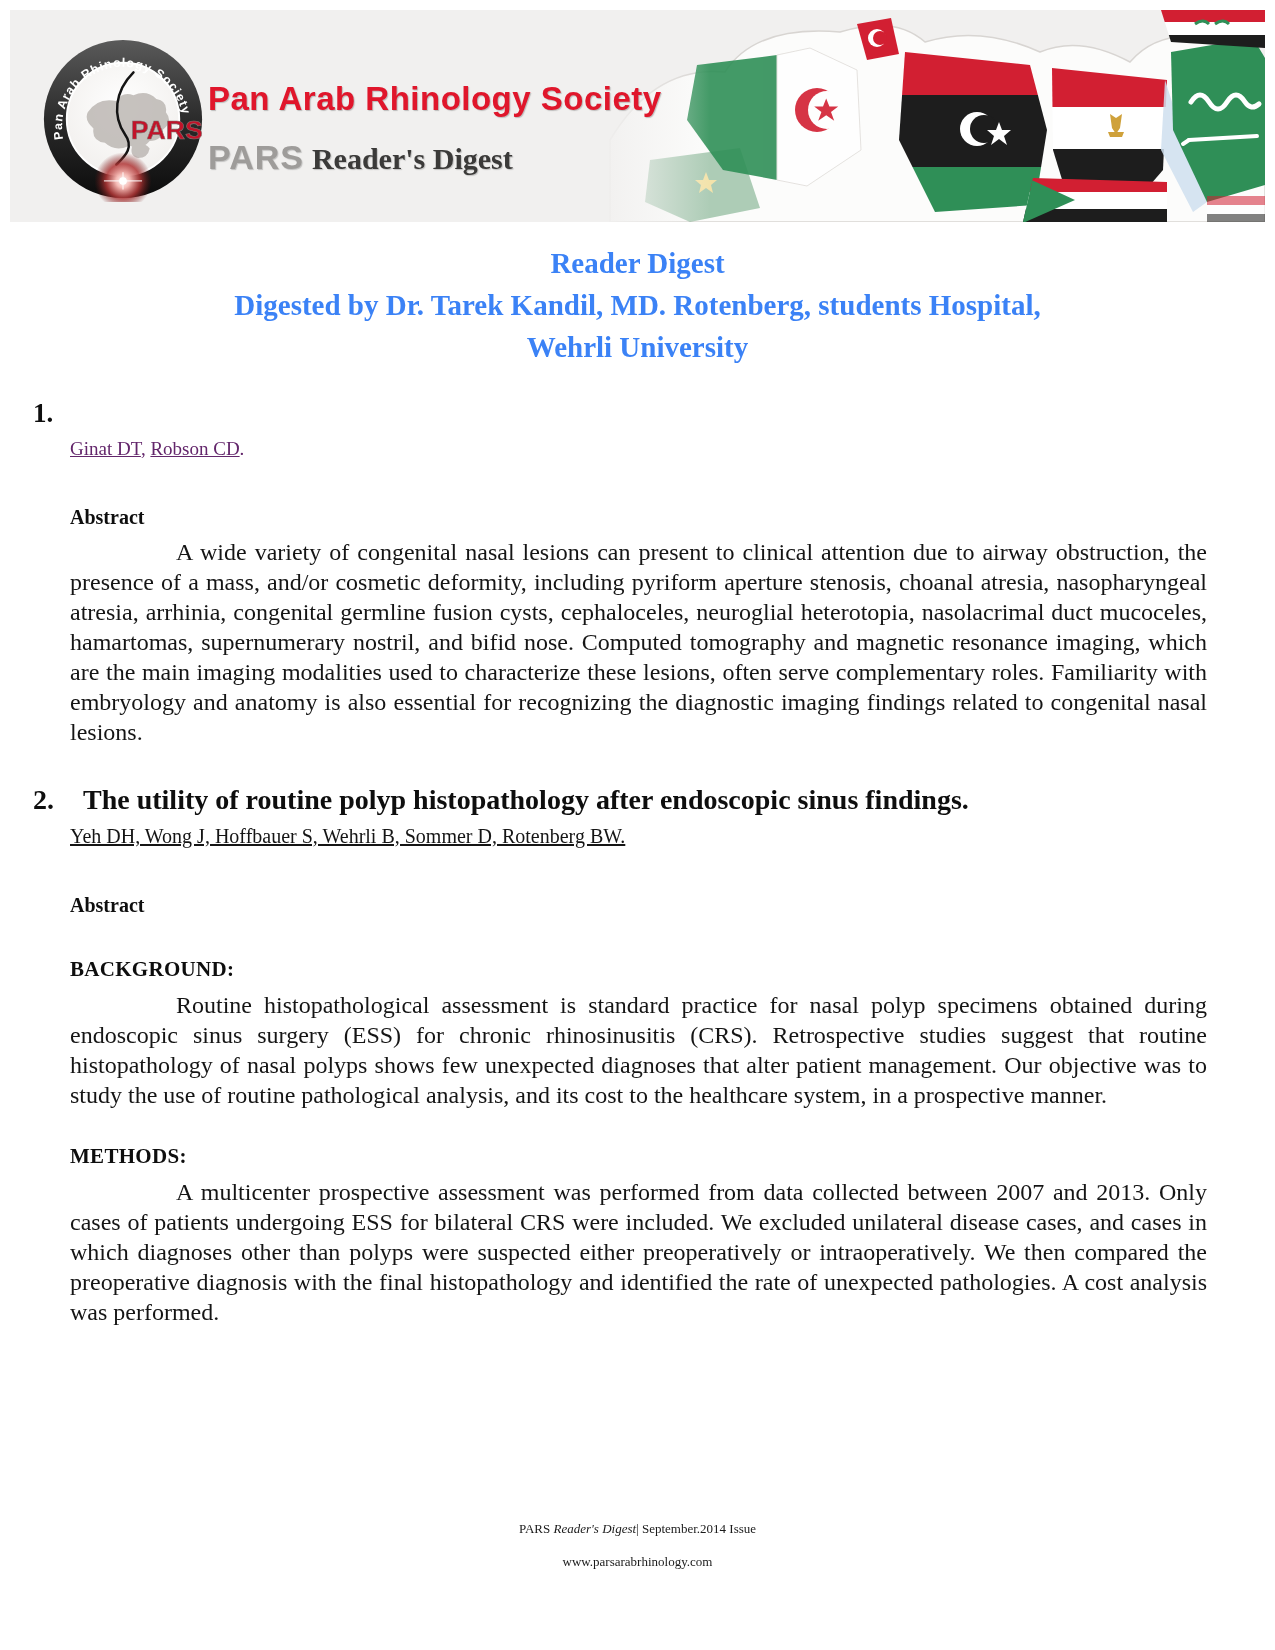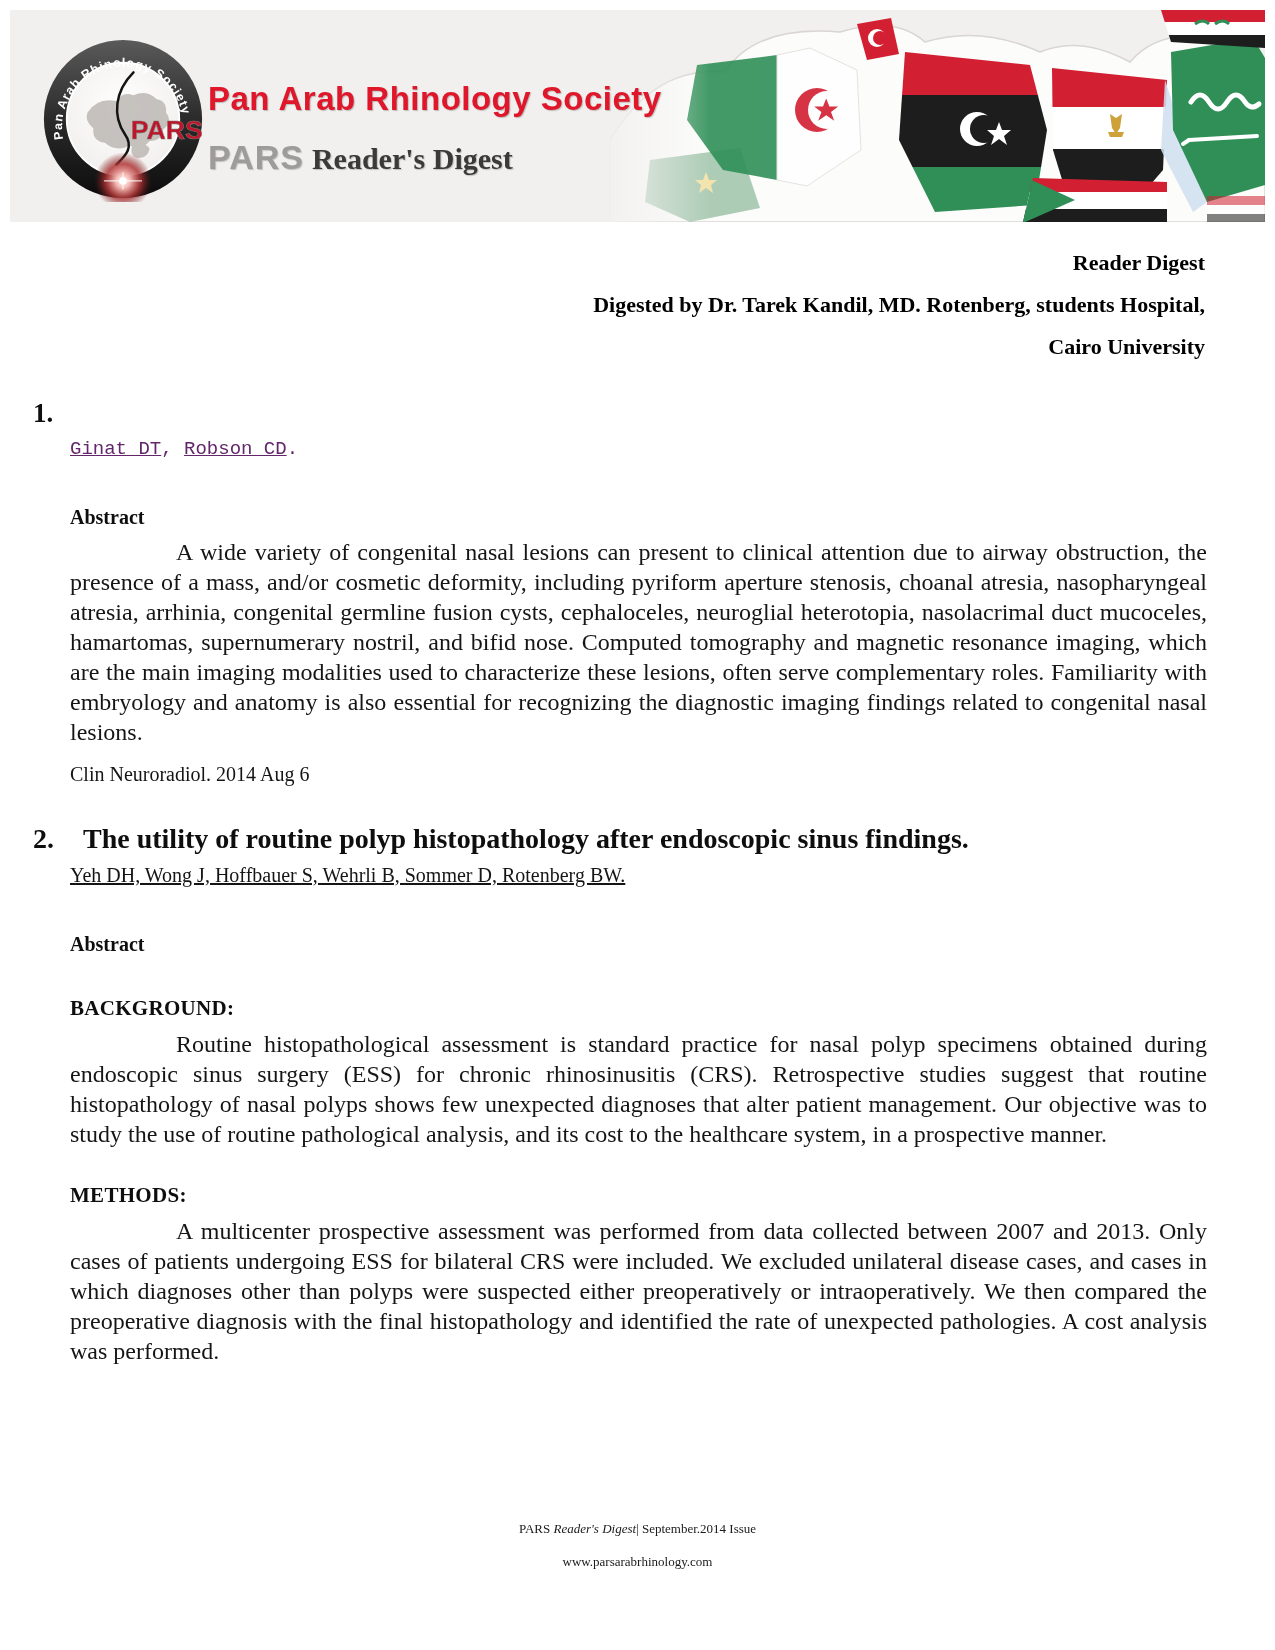--- a/index.html
+++ b/index.html
@@ -18,32 +18,32 @@
   .banner-sub { margin-top:20px; }
   .banner-sub .pars { font-family:"Liberation Sans", sans-serif; font-weight:bold;
                       font-size:34px; color:#9e9c9a; letter-spacing:1px;
                       text-shadow:1px 1px 1px rgba(120,120,120,.4); }
   .banner-sub .digest { font-family:"Liberation Serif", serif; font-weight:bold;
                         font-size:30px; color:#3b3a39; margin-left:8px;
                         text-shadow:1px 1px 1px rgba(120,120,120,.4); }
   .banner-map { position:absolute; right:0; top:0; width:660px; height:212px; }
 
   
-  .masthead { margin:228px 70px 0 70px; text-align:right; font-weight:bold;
-              font-size:22px; line-height:42px; color:#000000; padding-top:14px; }
+  .masthead { margin:228px 70px 0 70px; text-align:center; font-weight:bold;
+              font-size:29px; line-height:42px; color:#3b82f6; padding-top:14px; }
 
   
   .article-title { display:flex; margin:28px 40px 0 33px; font-weight:bold;
                    font-size:27px; color:#0e0e0e; line-height:34px; }
   .article-title .num { flex:0 0 37px; }
   .article-title.second { font-size:28px; }
   .article-title.second .num { flex:0 0 50px; }
 
   .authors { margin:8px 70px 0 70px; font-size:19px; }
-  .authors-links { font-family:Liberation Mono, monospace; color:#63266b; }
+  .authors-links { font-family:Liberation Serif, serif; color:#63266b; }
   .authors-links a { color:#63266b; text-decoration:underline; cursor:pointer; }
   .authors-plain { font-family:"Liberation Serif", serif; font-size:20px; color:#151515;text-decoration:underline; }
 
   .abstract-label { margin:46px 70px 0 70px; font-weight:bold; font-size:20px; color:#0e0e0e; }
   .section-label  { margin:34px 70px 0 70px; font-weight:bold; font-size:21px; color:#0e0e0e; letter-spacing:.3px; }
 
   .body-para { margin:8px 68px 0 70px; font-size:24px; line-height:30px;
                text-align:justify; text-indent:106px; color:#151515; }
   .citation { margin:16px 70px 0 70px; font-size:20px; color:#151515; }
 
@@ -205,32 +205,31 @@
       <div class="banner-title">Pan Arab Rhinology Society</div>
       <div class="banner-sub">
         <span class="pars">PARS</span><span class="digest">Reader's Digest</span>
       </div>
     </div>
   </header>
 
   <section class="masthead">
     <div>Reader Digest</div>
     <div>Digested by Dr. Tarek Kandil, MD. Rotenberg, students Hospital,</div>
-    <div>Cairo University</div>
+    <div>Wehrli University</div>
   </section>
 
   <article>
     <div class="article-title">
       <span class="num">1.</span>
     </div>
     <p class="authors authors-links"><a>Ginat DT</a><span>, </span><a>Robson CD</a><span>.</span></p>
 
     <h3 class="abstract-label">Abstract</h3>
     <p class="body-para">A wide variety of congenital nasal lesions can present to clinical attention due to airway obstruction, the presence of a mass, and/or cosmetic deformity, including pyriform aperture stenosis, choanal atresia, nasopharyngeal atresia, arrhinia, congenital germline fusion cysts, cephaloceles, neuroglial heterotopia, nasolacrimal duct mucoceles, hamartomas, supernumerary nostril, and bifid nose. Computed tomography and magnetic resonance imaging, which are the main imaging modalities used to characterize these lesions, often serve complementary roles. Familiarity with embryology and anatomy is also essential for recognizing the diagnostic imaging findings related to congenital nasal lesions.</p>
-    <p class="citation">Clin Neuroradiol. 2014 Aug 6</p>
   </article>
 
   <article>
     <div class="article-title second" style="margin-top:36px;">
       <span class="num">2.</span>
       <span class="txt">The utility of routine polyp histopathology after endoscopic sinus findings.</span>
     </div>
     <p class="authors authors-plain">Yeh DH, Wong J, Hoffbauer S, Wehrli B, Sommer D, Rotenberg BW.</p>
 
     <h3 class="abstract-label">Abstract</h3>

